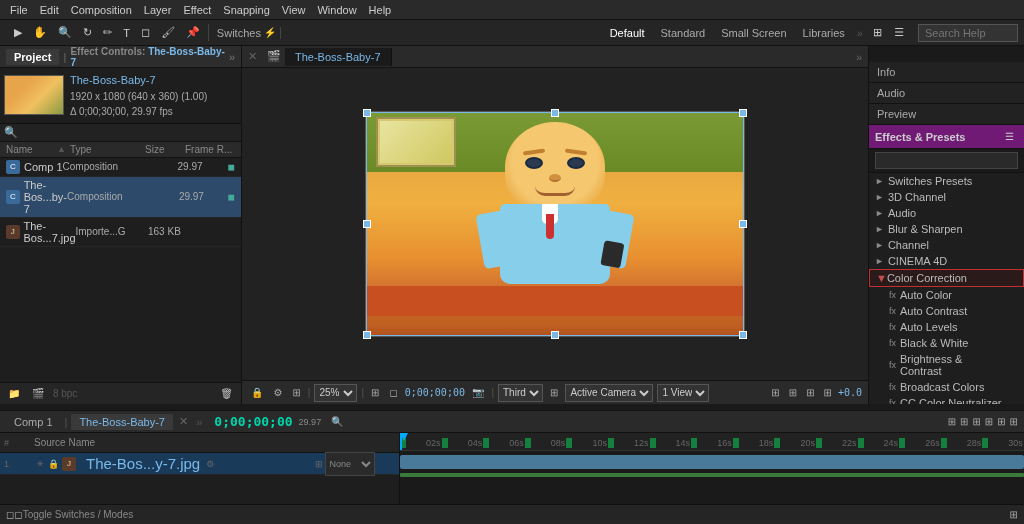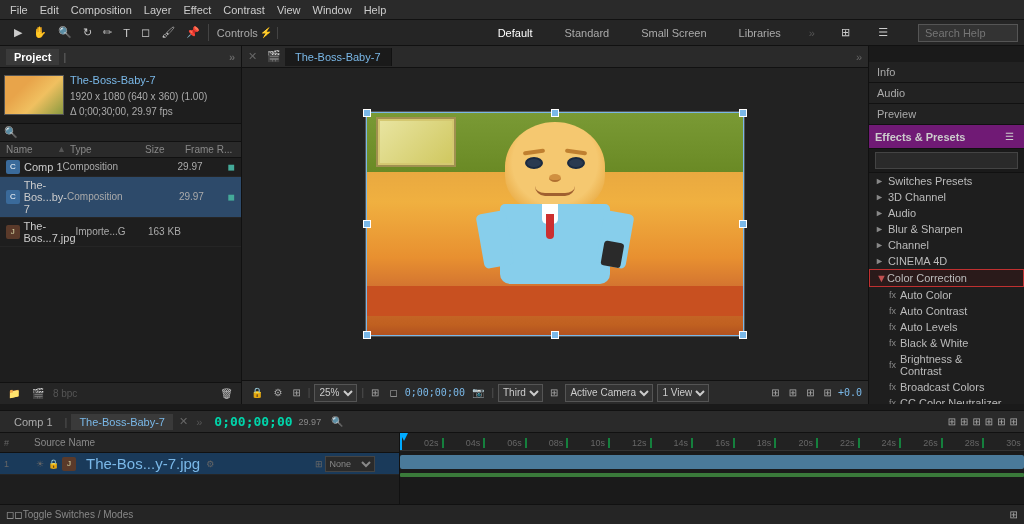--- a/index.html
+++ b/index.html
@@ -10,21 +10,21 @@
     .menu-item { padding: 0 6px; color: #ccc; cursor: pointer; font-size: 11px; }
 
     
     #toolbar { display: flex; align-items: center; background: #252525; height: 26px; border-bottom: 1px solid #111; padding: 0 6px; gap: 4px; }
     .toolbar-group { display: flex; align-items: center; gap: 3px; padding: 0 4px; border-right: 1px solid #444; }
     .toolbar-btn { background: transparent; border: none; color: #ccc; cursor: pointer; font-size: 11px; padding: 2px 4px; }
     .snapping-label { color: #aaa; font-size: 11px; }
     .workspace-btn { background: transparent; border: none; color: #aaa; font-size: 11px; padding: 2px 6px; cursor: pointer; }
     .workspace-btn.active { color: #fff; }
     .search-box { background: #333; border: 1px solid #555; color: #ccc; padding: 2px 6px; font-size: 11px; width: 100px; }
-    #toolbar-right { margin-left: auto; display: flex; align-items: center; gap: 20px; }
+    #toolbar-right { margin-left: auto; display: flex; align-items: center; gap: 4px; }
 
     
     #main { display: flex; height: calc(524px - 20px - 26px); }
 
     
     #left-panel { width: 242px; background: #1e1e1e; border-right: 1px solid #111; display: flex; flex-direction: column; }
     .panel-header { background: #2d2d2d; height: 22px; display: flex; align-items: center; padding: 0 6px; border-bottom: 1px solid #111; gap: 4px; font-size: 11px; font-weight: bold; color: #bbb; }
     .panel-tab { padding: 2px 8px; cursor: pointer; font-size: 11px; color: #aaa; }
     .panel-tab.active { color: #fff; background: #3a3a3a; }
 
@@ -95,60 +95,60 @@
     .timeline-body { display: flex; flex: 1; }
     .timeline-layers { width: 400px; background: #1e1e1e; border-right: 1px solid #111; display: flex; flex-direction: column; }
     .layers-header { display: flex; align-items: center; padding: 2px 4px; background: #252525; border-bottom: 1px solid #111; height: 20px; }
     .layer-row { display: flex; align-items: center; height: 22px; padding: 0 4px; border-bottom: 1px solid #252525; cursor: pointer; }
     .layer-row.selected { background: #1a3a5a; }
     .layer-name { color: #7ab8e8; font-size: 15px; margin-left: 4px; }
     .lc-btn { background: transparent; border: none; color: #666; cursor: pointer; font-size: 9px; width: 12px; }
     .timeline-tracks { flex: 1; background: #1a1a1a; position: relative; overflow: hidden; }
     .timeline-ruler { height: 18px; background: #222; border-bottom: 1px solid #333; display: flex; align-items: center; position: relative; }
     .ruler-marks { display: flex; width: 100%; height: 100%; align-items: flex-end; padding-bottom: 2px; }
-    .ruler-mark { font-size: 9px; color: #666; flex: 1; text-align: center; border-left: 2px solid #15803d; padding-left: 19px; }
+    .ruler-mark { font-size: 9px; color: #666; flex: 1; text-align: center; border-left: 6px solid #15803d; padding-left: 19px; }
     .playhead { position: absolute; top: 0; left: 0; width: 2px; height: 100%; background: #00aaff; z-index: 10; }
     .track-area { position: relative; height: 22px; }
     .timeline-toolbar { display: flex; align-items: center; padding: 2px 6px; background: #252525; border-top: 1px solid #111; height: 20px; }
     .tt-label { font-size: 10px; color: #888; margin-right: auto; }
 
     
     ::-webkit-scrollbar { width: 6px; height: 6px; }
     ::-webkit-scrollbar-track { background: #1a1a1a; }
     ::-webkit-scrollbar-thumb { background: #444; border-radius: 3px; }
   </style>
 </head>
 <body>
 
 <div id="menubar">
   <span class="menu-item">File</span>
   <span class="menu-item">Edit</span>
   <span class="menu-item">Composition</span>
   <span class="menu-item">Layer</span>
   <span class="menu-item">Effect</span>
-  <span class="menu-item">Contrast</span>
+  <span class="menu-item">Snapping</span>
   <span class="menu-item">View</span>
   <span class="menu-item">Window</span>
   <span class="menu-item">Help</span>
 </div>
 
 <div id="toolbar">
   <div class="toolbar-group">
     <button class="toolbar-btn">▶</button>
     <button class="toolbar-btn">✋</button>
     <button class="toolbar-btn">🔍</button>
     <button class="toolbar-btn">↻</button>
     <button class="toolbar-btn">✏</button>
     <button class="toolbar-btn">T</button>
     <button class="toolbar-btn">◻</button>
     <button class="toolbar-btn">🖌</button>
     <button class="toolbar-btn">📌</button>
   </div>
   <div class="toolbar-group">
-    <span class="snapping-label">Controls</span>
+    <span class="snapping-label">Switches</span>
     <span style="font-size:10px;color:#888;">⚡</span>
   </div>
   <div id="toolbar-right">
     <button class="workspace-btn active">Default</button>
     <button class="workspace-btn">Standard</button>
     <button class="workspace-btn">Small Screen</button>
     <button class="workspace-btn">Libraries</button>
     <span style="color:#555;margin:0 2px;">»</span>
     <button class="toolbar-btn">⊞</button>
     <button class="toolbar-btn">☰</button>
@@ -156,20 +156,23 @@
   </div>
 </div>
 
 <div id="main" style="height: 358px;">
 
   <div id="left-panel">
 
     <div class="panel-header">
       <span class="panel-tab active">Project</span>
       <span style="color:#555;">|</span>
+      <span style="font-size:10px;color:#888;">
+        <span>Effect Controls</span>:&nbsp;<span style="color:#7ab8e8;">The-Boss-Baby-7</span>
+      </span>
       <span style="margin-left:auto;color:#666;cursor:pointer;">»</span>
     </div>
 
     <div id="project-panel">
 
       <div class="thumbnail-area">
         <div class="thumb-img"></div>
         <div class="thumb-info">
           <div class="name">The-Boss-Baby-7</div>
           <div>1920 x 1080 (640 x 360) (1.00)</div>
@@ -447,21 +450,21 @@
         <span style="width:30px;font-size:9px;color:#666;">1</span>
         <div style="display:flex;align-items:center;gap:2px;flex:1;">
           <button class="lc-btn">☀</button>
           <button class="lc-btn">🔒</button>
           <span class="item-icon img-icon" style="font-size:8px;">J</span>
           <span class="layer-name">The-Bos...y-7.jpg</span>
           <button class="lc-btn" style="margin-left:2px;">⚙</button>
         </div>
         <div style="width:80px;display:flex;align-items:center;gap:2px;">
           <span style="font-size:9px;color:#666;">⊞</span>
-          <select style="background:#2a2a2a;border:1px solid #444;color:#888;font-size:9px;height:16px;width:50px;">
+          <select style="background:#2a2a2a;border:1px solid #444;color:#888;font-size:9px;height:24px;width:50px;">
             <option>None</option>
           </select>
         </div>
       </div>
     </div>
 
     <div class="timeline-tracks">
 
       <div class="timeline-ruler">
 

